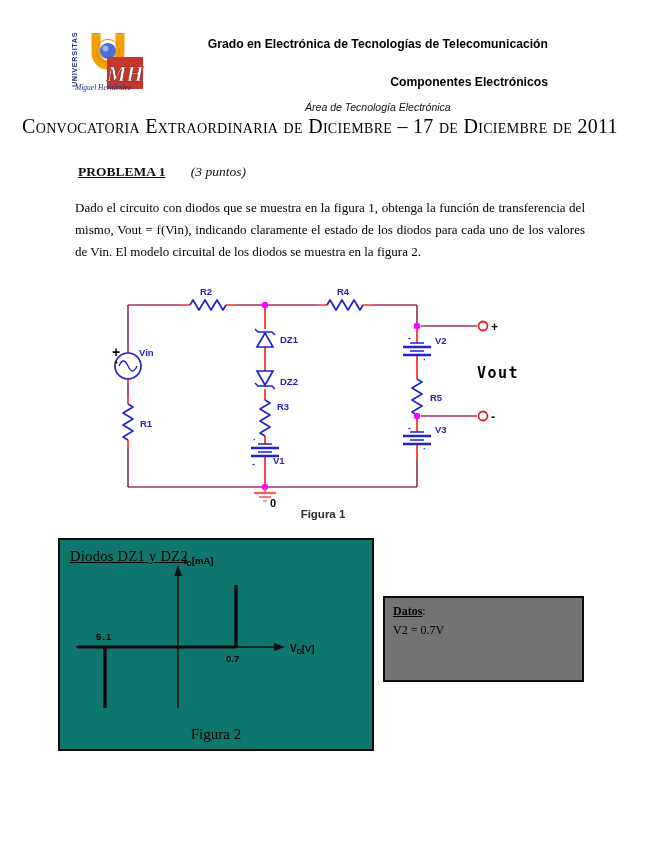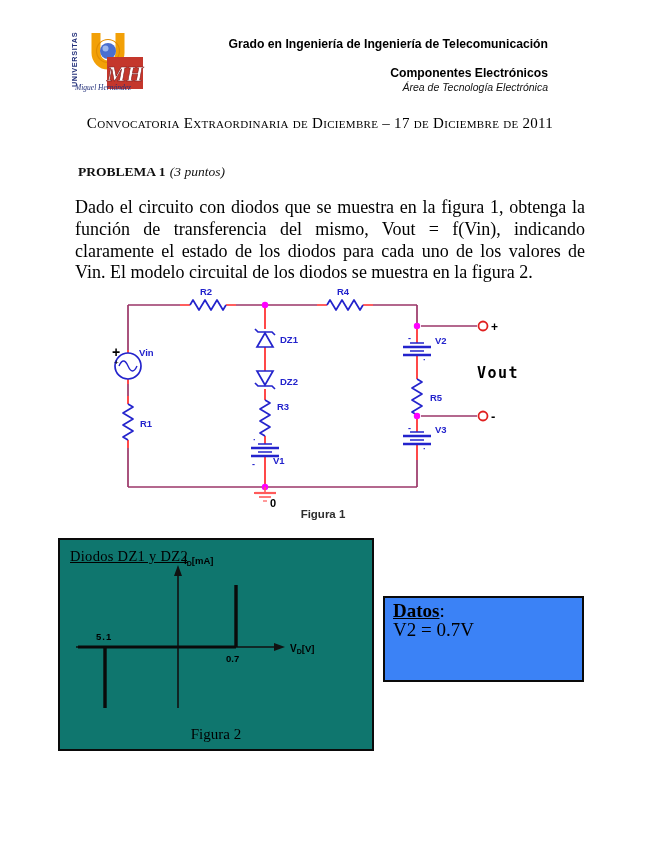--- a/index.html
+++ b/index.html
@@ -7,56 +7,56 @@
     position:relative;width:655px;height:848px;background:#ffffff;
     margin:0 auto;overflow:hidden;
     font-family:"Liberation Serif",serif;color:#111;
   }
 
   
   .logo{position:absolute;left:63px;top:27px;width:92px;height:66px;text-align:right;}
   .logo-name{position:absolute;left:12px;top:56px;font:italic 7.5px "Liberation Serif",serif;color:#23307a;white-space:nowrap;}
   .hdr{position:absolute;right:107px;top:37px;text-align:right;}
   .hdr-degree{font:bold 12.2px "Liberation Sans",sans-serif;color:#000;}
-  .hdr-course{font:bold 12.2px "Liberation Sans",sans-serif;color:#000;margin-top:15px;}
-  .hdr-area{font:italic 10.5px "Liberation Sans",sans-serif;color:#111;margin-top:1px;}
+  .hdr-course{font:bold 12.2px "Liberation Sans",sans-serif;color:#000;margin-top:24px;}
+  .hdr-area{font:italic 10.5px "Liberation Sans",sans-serif;color:#111;margin-top:12px;text-align:center;}
 
   .doc-title{
     position:absolute;left:0;top:115px;width:640px;text-align:center;
-    font-family:"Liberation Serif",serif;font-size:15px;font-variant:small-caps;
+    font-family:"Liberation Serif",serif;font-size:20px;font-variant:small-caps;
     letter-spacing:.3px;color:#000;
   }
   .problem-line{position:absolute;left:78px;top:164px;font-size:13.5px;}
-  .problem-heading{font-weight:bold;}
-  .problem-points{font-style:italic;margin-left:1px;}
+  .problem-heading{font-weight:bold;text-decoration:underline;}
+  .problem-points{font-style:italic;margin-left:22px;}
   .body-par{
     position:absolute;left:75px;top:197px;width:510px;
-    font-size:18px;line-height:21.8px;text-align:justify;color:#000;
+    font-size:13px;line-height:21.8px;text-align:justify;color:#000;
   }
 
   .circuit{position:absolute;left:0;top:280px;}
 
   .fig2box{
     position:absolute;left:58px;top:538px;width:316px;height:213px;
     border:2.5px solid #0a0a0a;box-sizing:border-box;background:#0f766e;
   }
   .fig2title{
     position:absolute;left:10px;top:8px;
     font:14.5px "Liberation Serif",serif;text-decoration:underline;letter-spacing:.3px;color:#000;
   }
   .fig2caption{
     position:absolute;left:0;bottom:6px;width:100%;text-align:center;
     font:15px "Liberation Serif",serif;color:#000;margin-top:40px;
   }
   .fig2svg{position:absolute;left:0;top:0;}
 
   .datosbox{
     position:absolute;left:383px;top:596px;width:201px;height:86px;
-    border:2.5px solid #0a0a0a;box-sizing:border-box;background:#3b82f6;
-    padding:4px 8px;font-family:"Liberation Serif",serif;font-size:19px;line-height:18.5px;color:#000;
+    border:2.5px solid #0a0a0a;box-sizing:border-box;background:#737373;
+    padding:4px 8px;font-family:"Liberation Serif",serif;font-size:12px;line-height:18.5px;color:#000;
   }
   .datos-heading{font-weight:bold;text-decoration:underline;}
 </style>
 </head>
 <body>
 
 <div class="page">
 
   <div class="logo">
     <svg width="92" height="66" viewBox="0 0 92 66">
@@ -69,21 +69,21 @@
       </g>
       <g>
         <rect x="44" y="30" width="36" height="32" fill="#c4372c"></rect>
         <text x="62" y="54" text-anchor="middle" font-family="Liberation Serif, serif" font-style="italic" font-weight="bold" font-size="22" fill="#ffffff" stroke="#7a1518" stroke-width="0.6">MH</text>
       </g>
     </svg>
     <div class="logo-name">Miguel Hernández</div>
   </div>
 
   <div class="hdr">
-    <div class="hdr-degree">Grado en Ingeniería de Ingeniería de Telecomunicación</div>
+    <div class="hdr-degree">Grado en Electrónica de Tecnologías de Telecomunicación</div>
     <div class="hdr-course">Componentes Electrónicos</div>
     <div class="hdr-area">Área de Tecnología Electrónica</div>
   </div>
 
   <div class="doc-title">Convocatoria Extraordinaria de Diciembre – 17 de Diciembre de 2011</div>
 
   <div class="problem-line">
     <span class="problem-heading">PROBLEMA 1</span>
     <span class="problem-points">(3 puntos)</span>
   </div>

